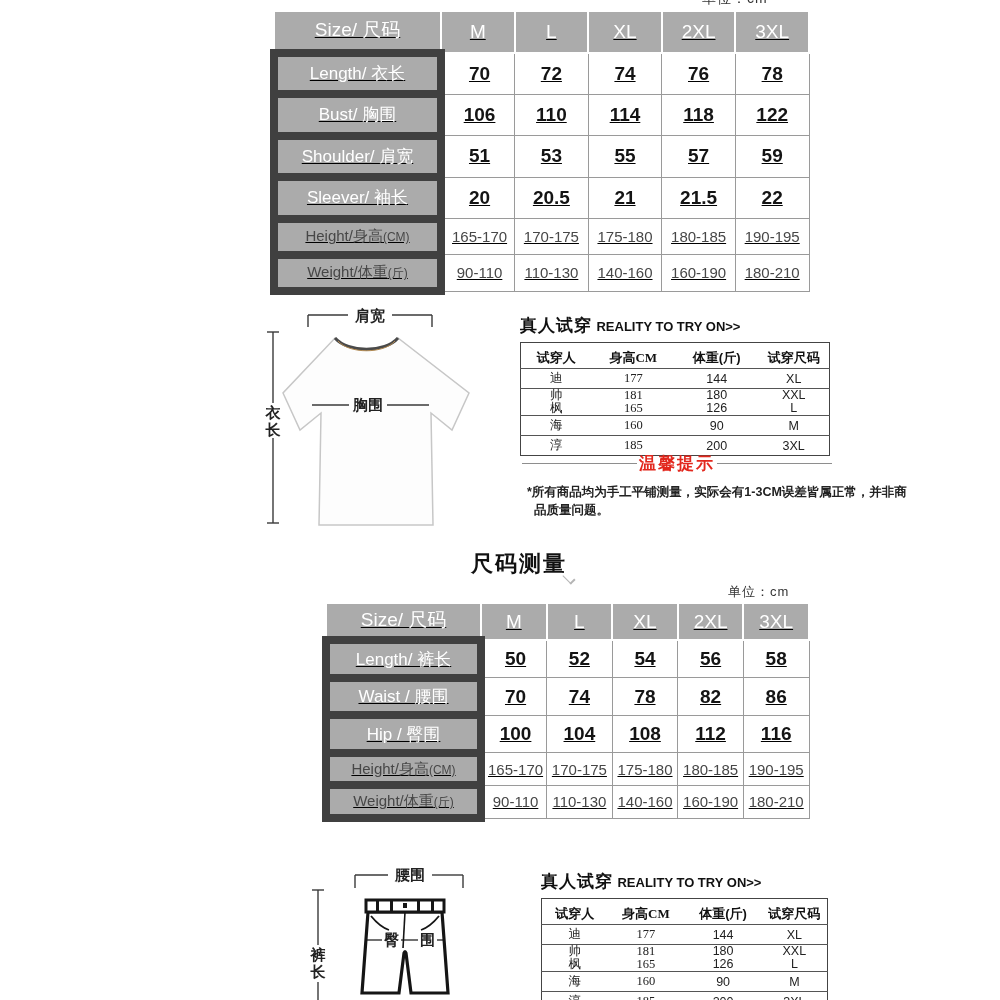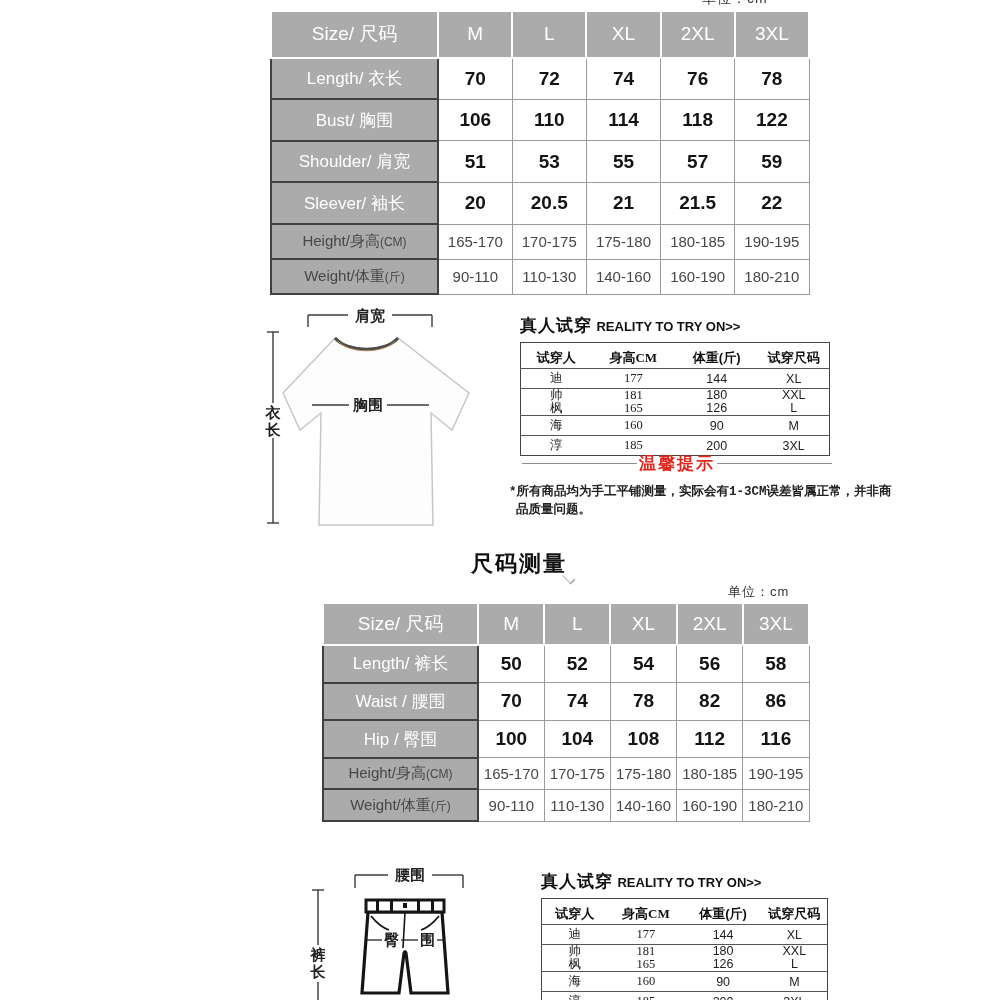--- a/index.html
+++ b/index.html
@@ -5,27 +5,27 @@
   * { margin:0; padding:0; box-sizing:border-box; }
   html,body { background:#fff; }
   body { font-family:"Liberation Sans","DejaVu Sans",sans-serif; }
   .page { position:relative; width:1000px; height:1000px; margin:0 auto; background:#fff; overflow:hidden; }
 
   .unit { position:absolute; font-size:14px; color:#333; letter-spacing:1px; }
   .unit-top { left:702px; top:-10px; }
   .unit-bottom { left:728px; top:583px; font-size:13px; }
 
   
-  .size-table { position:absolute; border-collapse:collapse; table-layout:fixed; }
+  .size-table { position:absolute; border-collapse:collapse; table-layout:fixed;text-decoration:underline; }
   .t1 { left:270px; top:10px; width:540px; height:285px; }
   .t2 { left:322px; top:602px; width:488px; height:220px; }
   .size-table th, .size-table td { text-align:center; vertical-align:middle; }
   .size-table th { background:#ababab; color:#fff; font-weight:400; font-size:19px; border:2px solid #fff; }
   .size-table td { border:1px solid #9a9a9a; font-size:19px; font-weight:700; color:#141414; background:#fff; }
-  .size-table td.lbl { background:#ababab; color:#fff; font-weight:400; font-size:17px; border:2px solid #404040; }
+  .size-table td.lbl { background:#ababab; color:#fff; font-weight:400; font-size:17px; border:8px solid #404040; }
   .size-table tr.light td { font-size:15px; font-weight:400; color:#474747; }
   .size-table td.lbl .sfx { font-size:12px; }
   .t1 th.first { width:167px; }
   .t2 th.first { width:155px; }
 
   
   .diagram { position:absolute; }
   .shirt-svg { left:252px; top:298px; }
   .pants-svg { left:300px; top:860px; }
   .diagram text { font-size:15px; font-weight:700; fill:#222; font-family:"Liberation Sans","DejaVu Sans",sans-serif; }
@@ -47,21 +47,21 @@
   .tryon-table tr:nth-child(2) td { border-top:1px solid #555; }
   .tryon-table tr:nth-child(3) td { border-top:1px solid #555; padding:0; height:13px; line-height:13px; }
   .tryon-table tr:nth-child(4) td { padding:0; height:13px; line-height:13px; }
   .tryon-table tr:nth-child(5) td { border-top:1px solid #555; }
   .tryon-table tr:nth-child(6) td { border-top:1px solid #555; }
 
   
   .tips-head { position:absolute; left:522px; top:452px; width:310px; display:flex; align-items:center; gap:2px; }
   .tips-head .rule { flex:1; height:1px; background:#8e8e8e; }
   .tips-title { color:#e2271d; font-size:17px; font-weight:700; letter-spacing:2px; white-space:nowrap; }
-  .tips-body { position:absolute; left:509px; top:483px; width:384px;font-family:Liberation Mono, monospace; }
+  .tips-body { position:absolute; left:527px; top:483px; width:384px; }
   .tips-body p { font-size:12.5px; line-height:18px; color:#222; font-weight:600; padding-left:7px; text-indent:-7px; margin-bottom:3px; }
 
   
   .sec2-title { position:absolute; left:471px; top:549px; width:200px; 
                 font-size:22px; font-weight:700; color:#111; letter-spacing:2px; }
   .chevron { position:absolute; left:563px; top:572px; width:12px; height:12px;
              border-right:2px solid #b5b5b5; border-bottom:2px solid #b5b5b5; transform:rotate(45deg) scaleY(.55); }
 </style>
 </head>
 <body>

